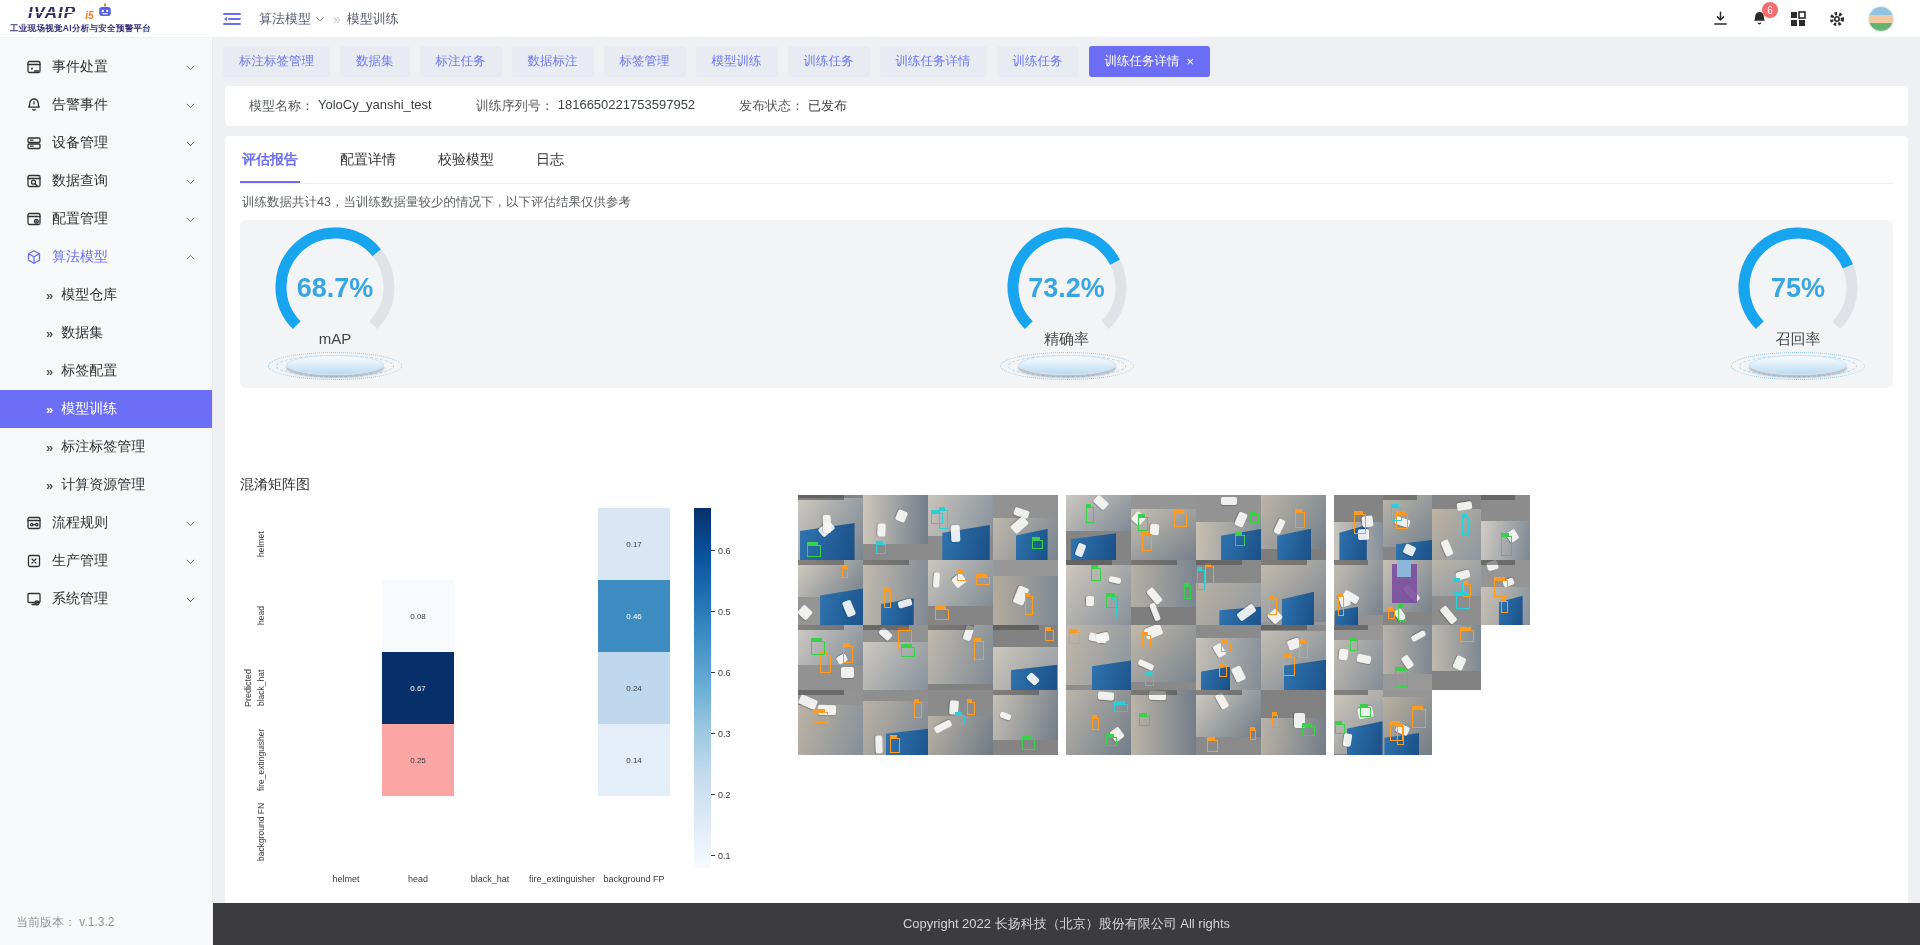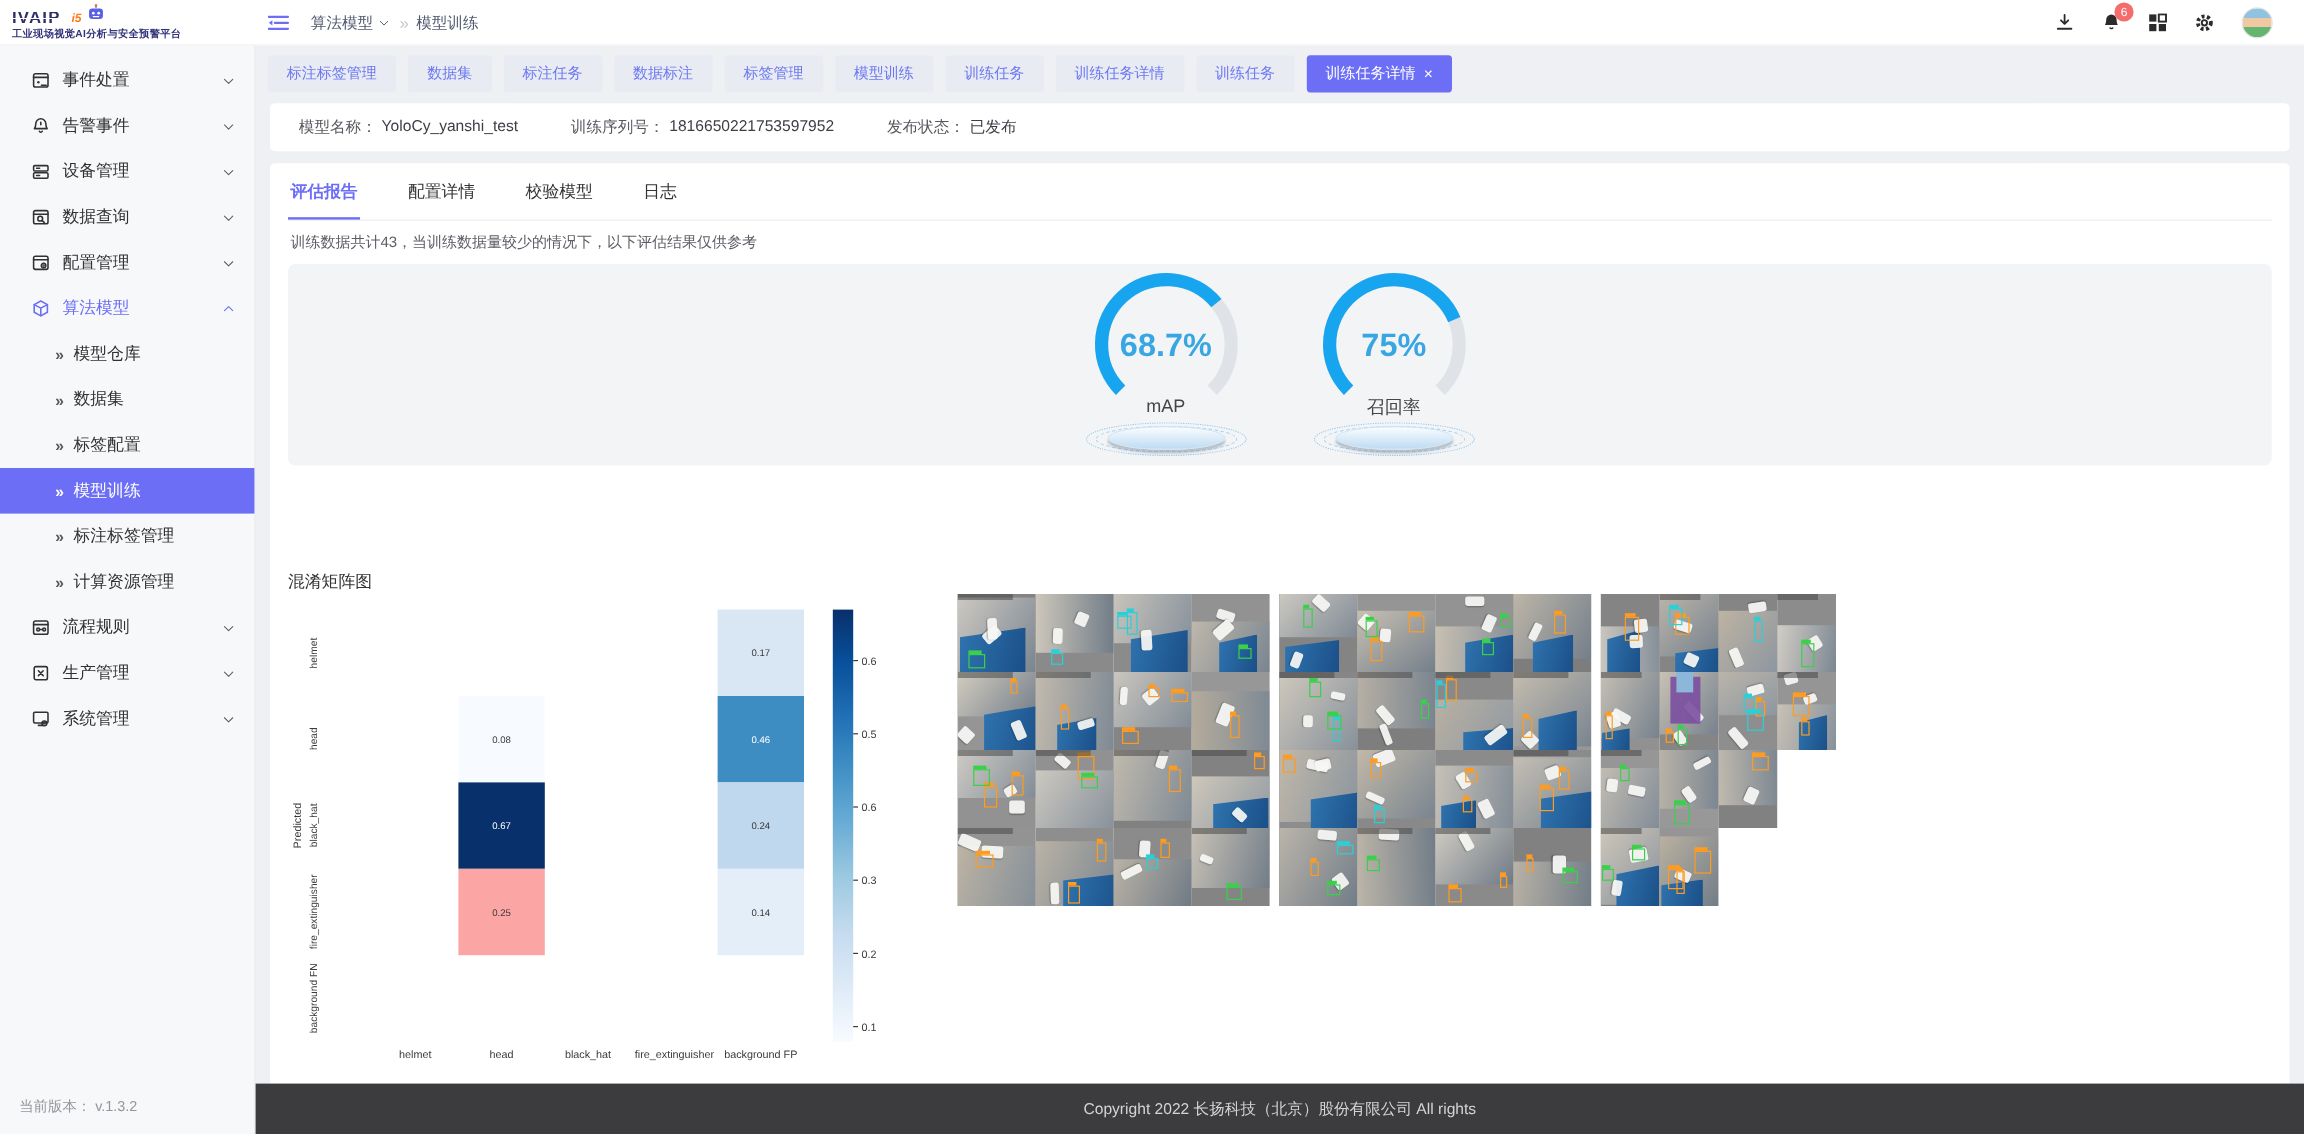--- a/index.html
+++ b/index.html
@@ -3,23 +3,23 @@
 <meta charset="utf-8">
 <style>
   * { box-sizing: border-box; margin: 0; padding: 0; }
   html,body { width:1920px; height:945px; overflow:hidden; }
   body { font-family:"Liberation Sans","DejaVu Sans",sans-serif; background:#eef0f3; color:#333; font-size:14px; }
 
   
   .header { height:38px; background:#fff; display:flex; align-items:center; border-bottom:1px solid #f0f0f3; }
   .logo { width:213px; padding-left:10px; flex:none; }
   .logo-row { display:flex; align-items:flex-end; gap:3px; line-height:1; }
-  .logo-title { font-weight:800; font-size:14px; letter-spacing:1px; color:#2c2f66;
+  .logo-title { font-style:italic; font-weight:800; font-size:17px; letter-spacing:1px; color:#2c2f66;
     background:repeating-linear-gradient(180deg,#2c2f66 0 2px,#fff 2px 3px,#2c2f66 3px 6px);
-    -webkit-background-clip:text; background-clip:text; -webkit-text-fill-color:transparent; }
+    -webkit-background-clip:text; background-clip:text;margin-left:18px; -webkit-text-fill-color:transparent; }
   .logo-i5 { font-style:italic; font-weight:800; font-size:10px; color:#ff7a1a; margin-left:6px; }
   .logo-sub { font-size:8.5px; font-weight:700; color:#33337a; margin-top:2px; letter-spacing:.3px; }
   .collapse-btn { margin-left:10px; cursor:pointer; display:flex; align-items:center; }
   .breadcrumb { display:flex; align-items:center; margin-left:18px; font-size:13px; color:#515a6e; gap:8px; }
   .bc-item { display:flex; align-items:center; gap:4px; cursor:pointer; }
   .bc-sep { color:#c3c7cf; font-size:14px; letter-spacing:-2px; }
   .bc-cur { color:#515a6e; }
   .hdr-right { margin-left:auto; display:flex; align-items:center; gap:22px; padding-right:26px; }
   .hicon { position:relative; display:flex; align-items:center; cursor:pointer; color:#2b2b2b; }
   .badge { position:absolute; top:-8px; right:-10px; background:#f56c6c; color:#fff; font-size:10px;
@@ -55,21 +55,21 @@
   .info-card .lbl { color:#56585e; }
 
   
   .big-card { margin:10px 12px 0; background:#fff; border-radius:4px 4px 0 0; flex:1; padding:0 15px; display:flex; flex-direction:column; overflow:hidden; }
   .subtabs { display:flex; gap:38px; border-bottom:1px solid #ededf1; flex:none; }
   .dtab { padding:15px 2px 12px; font-size:14px; color:#333; cursor:pointer; border-bottom:2px solid transparent; }
   .dtab.active { color:#6c6ff5; font-weight:700; border-color:#6c6ff5; }
   .note { font-size:12.5px; color:#5b5e64; padding:10px 2px 0; flex:none; }
 
   
-  .gauge-panel { margin-top:9px; background:#f3f4f6; border-radius:6px; height:168px; display:flex; justify-content:center; align-items:center; flex:none; }
+  .gauge-panel { margin-top:9px; background:#f3f4f6; border-radius:6px; height:168px; display:flex; justify-content:space-between; align-items:center; flex:none; }
   .gauge { position:relative; width:190px; height:162px; text-align:center; }
   .gauge svg { display:block; margin:0 auto; }
   .gval { position:absolute; left:0; right:0; top:50px; font-size:27px; font-weight:700; color:#38a6e3; }
   .glab { position:absolute; left:0; right:0; top:107px; font-size:15px; color:#454545; }
   .plat { position:absolute; top:128px; left:50%; margin-left:-75px; width:150px; height:32px; }
   .plat .ring2 { position:absolute; inset:1px 8px 3px; border-radius:50%; border:1px dotted #8ec8ee; }
   .plat .ring1 { position:absolute; inset:4px 16px 6px; border-radius:50%; border:1px dashed #a8d4f1; }
   .plat .disc { position:absolute; left:26px; right:26px; top:4px; bottom:8px; border-radius:50%;
     background:linear-gradient(180deg,#fafdff,#bedbf2); border:1px solid #cfe3f3; box-shadow:0 3px 2px rgba(125,143,160,.5); }
 
@@ -400,20 +400,33 @@
             <div class="glab">mAP</div>
             <div class="plat">
               <div class="ring2"></div>
               <div class="ring1"></div>
               <div class="disc"></div>
             </div>
           </div>
           <div class="gauge">
             <svg width="150" height="124" viewBox="0 0 150 124">
               <path d="M 36.82 102.18 A 54 54 0 1 1 113.18 102.18" stroke="#dfe2e7" stroke-width="11" fill="none"></path>
+              <path d="M 36.82 102.18 A 54 54 0 1 1 122.96 39.18" stroke="#18a5f0" stroke-width="11" fill="none"></path>
+            </svg>
+            <div class="gval">73.2%</div>
+            <div class="glab">精确率</div>
+            <div class="plat">
+              <div class="ring2"></div>
+              <div class="ring1"></div>
+              <div class="disc"></div>
+            </div>
+          </div>
+          <div class="gauge">
+            <svg width="150" height="124" viewBox="0 0 150 124">
+              <path d="M 36.82 102.18 A 54 54 0 1 1 113.18 102.18" stroke="#dfe2e7" stroke-width="11" fill="none"></path>
               <path d="M 36.82 102.18 A 54 54 0 1 1 124.89 43.34" stroke="#18a5f0" stroke-width="11" fill="none"></path>
             </svg>
             <div class="gval">75%</div>
             <div class="glab">召回率</div>
             <div class="plat">
               <div class="ring2"></div>
               <div class="ring1"></div>
               <div class="disc"></div>
             </div>
           </div>

